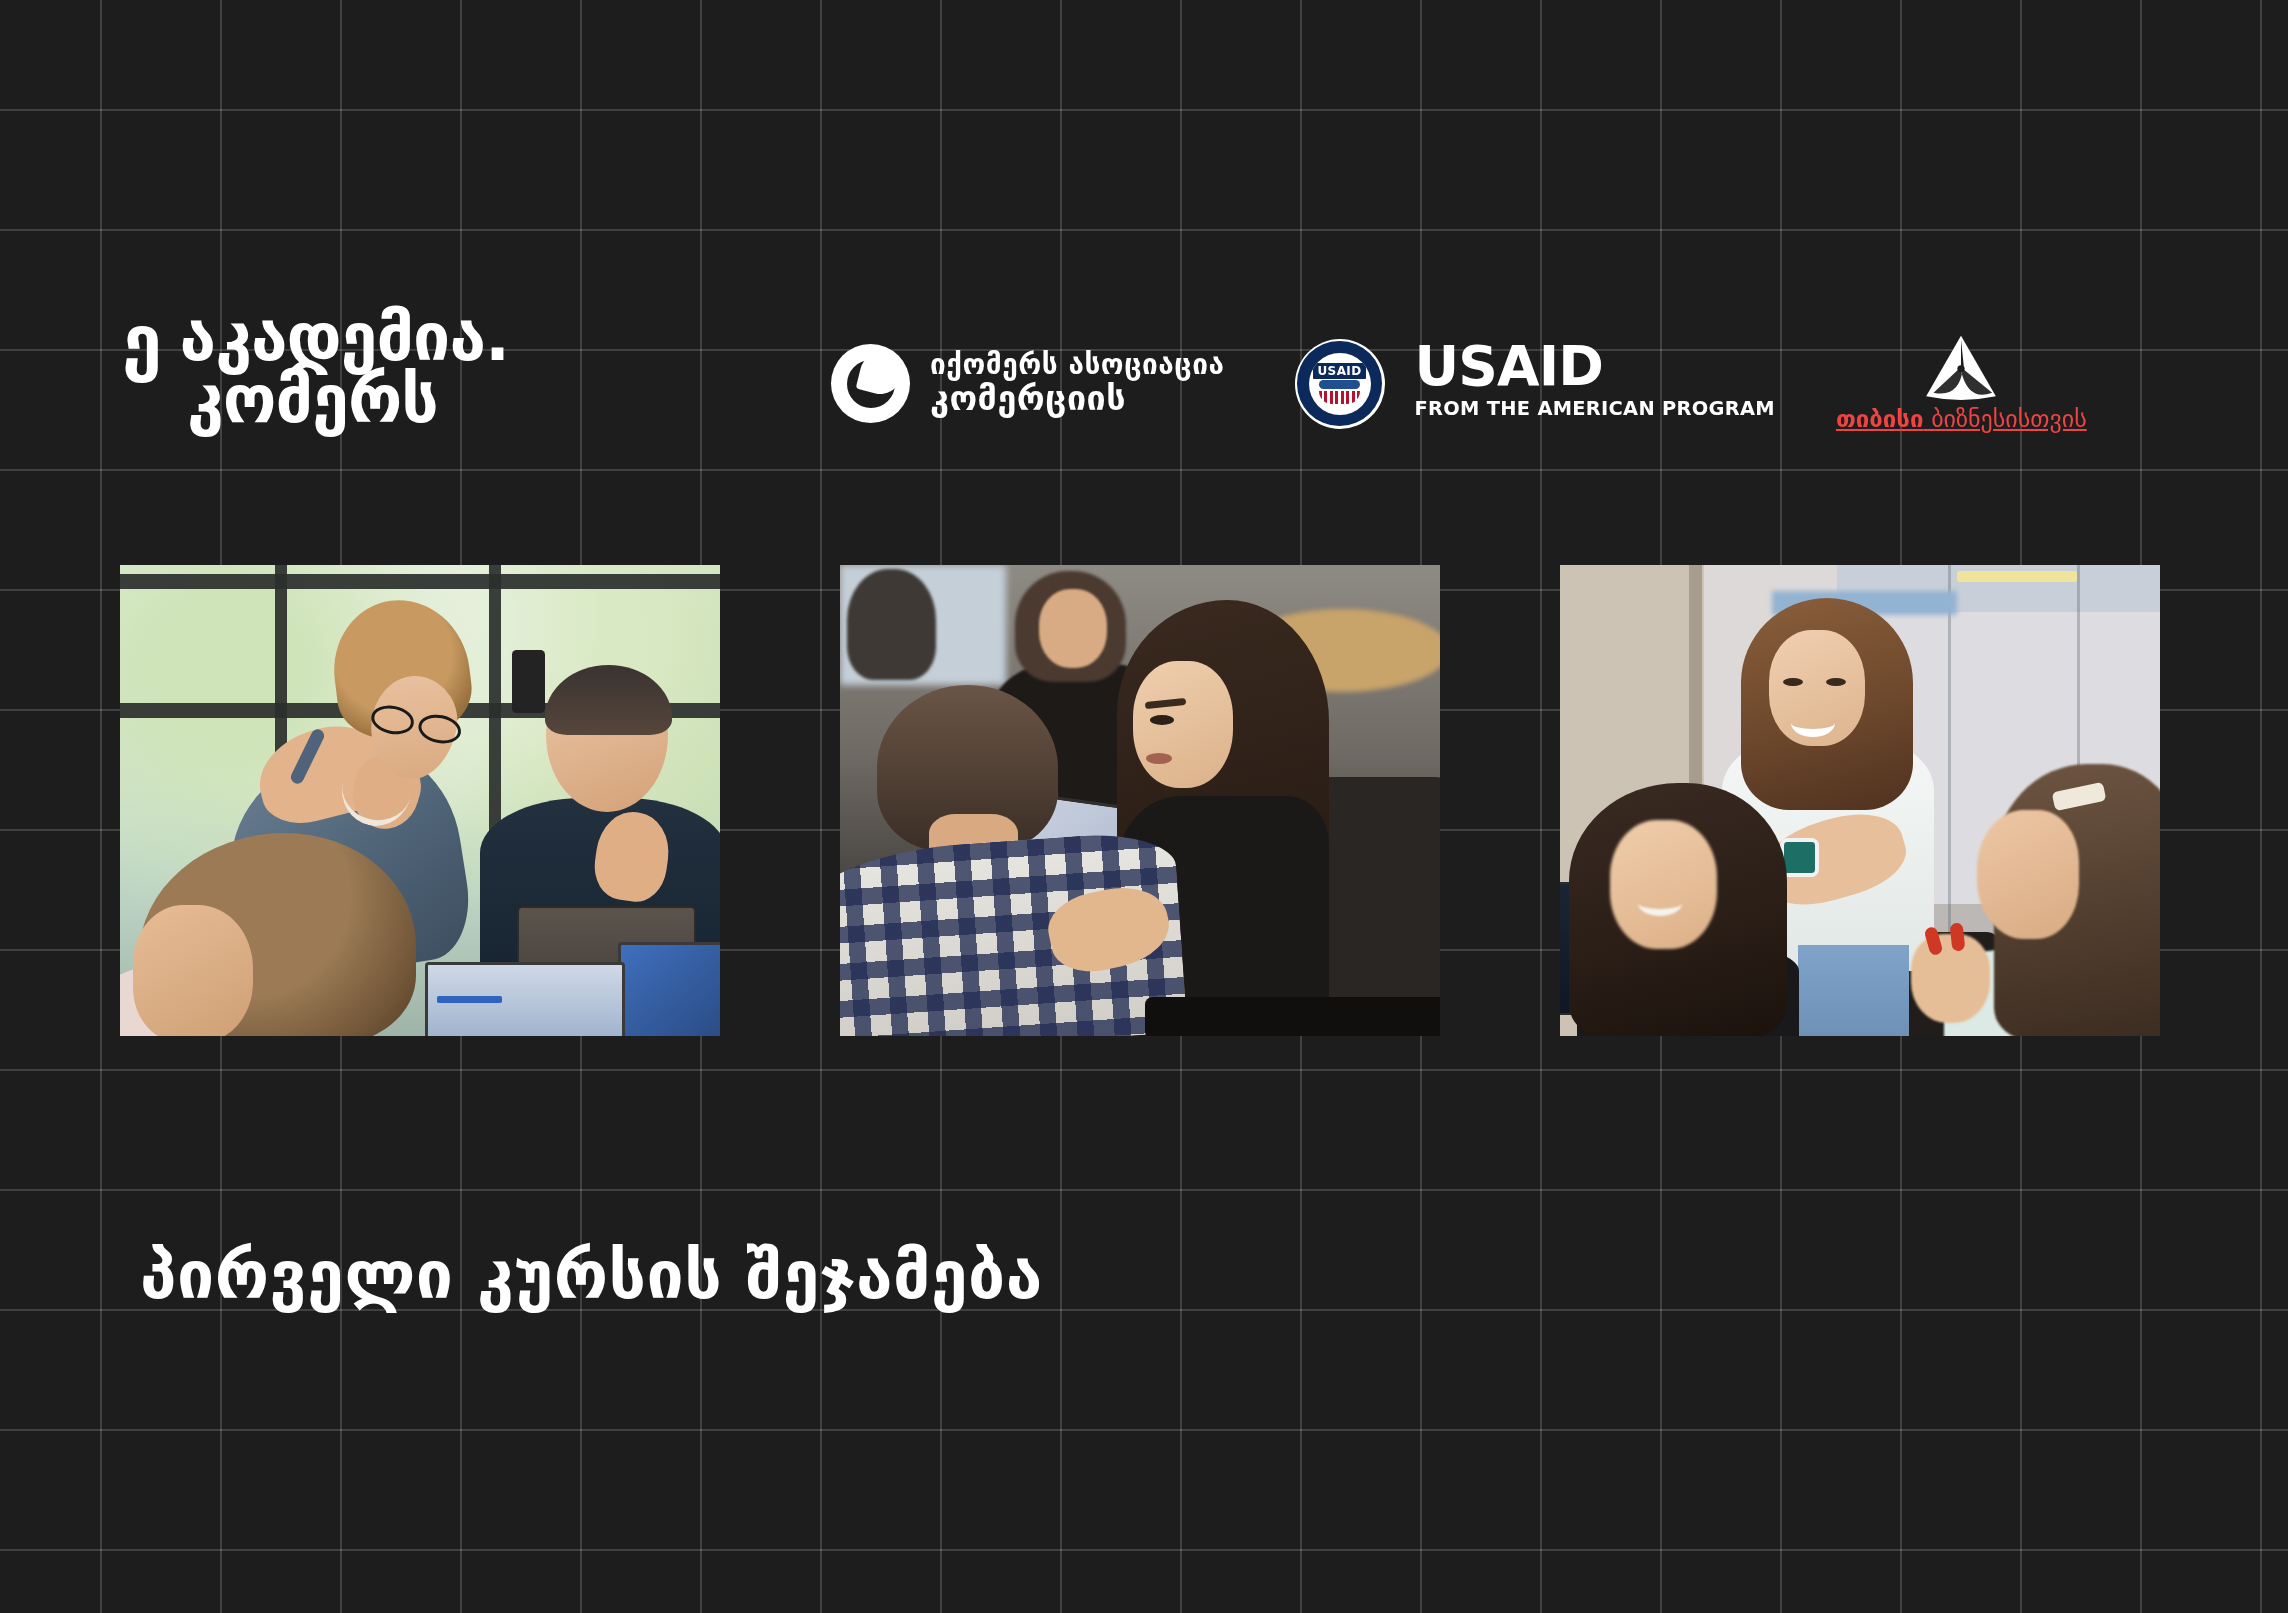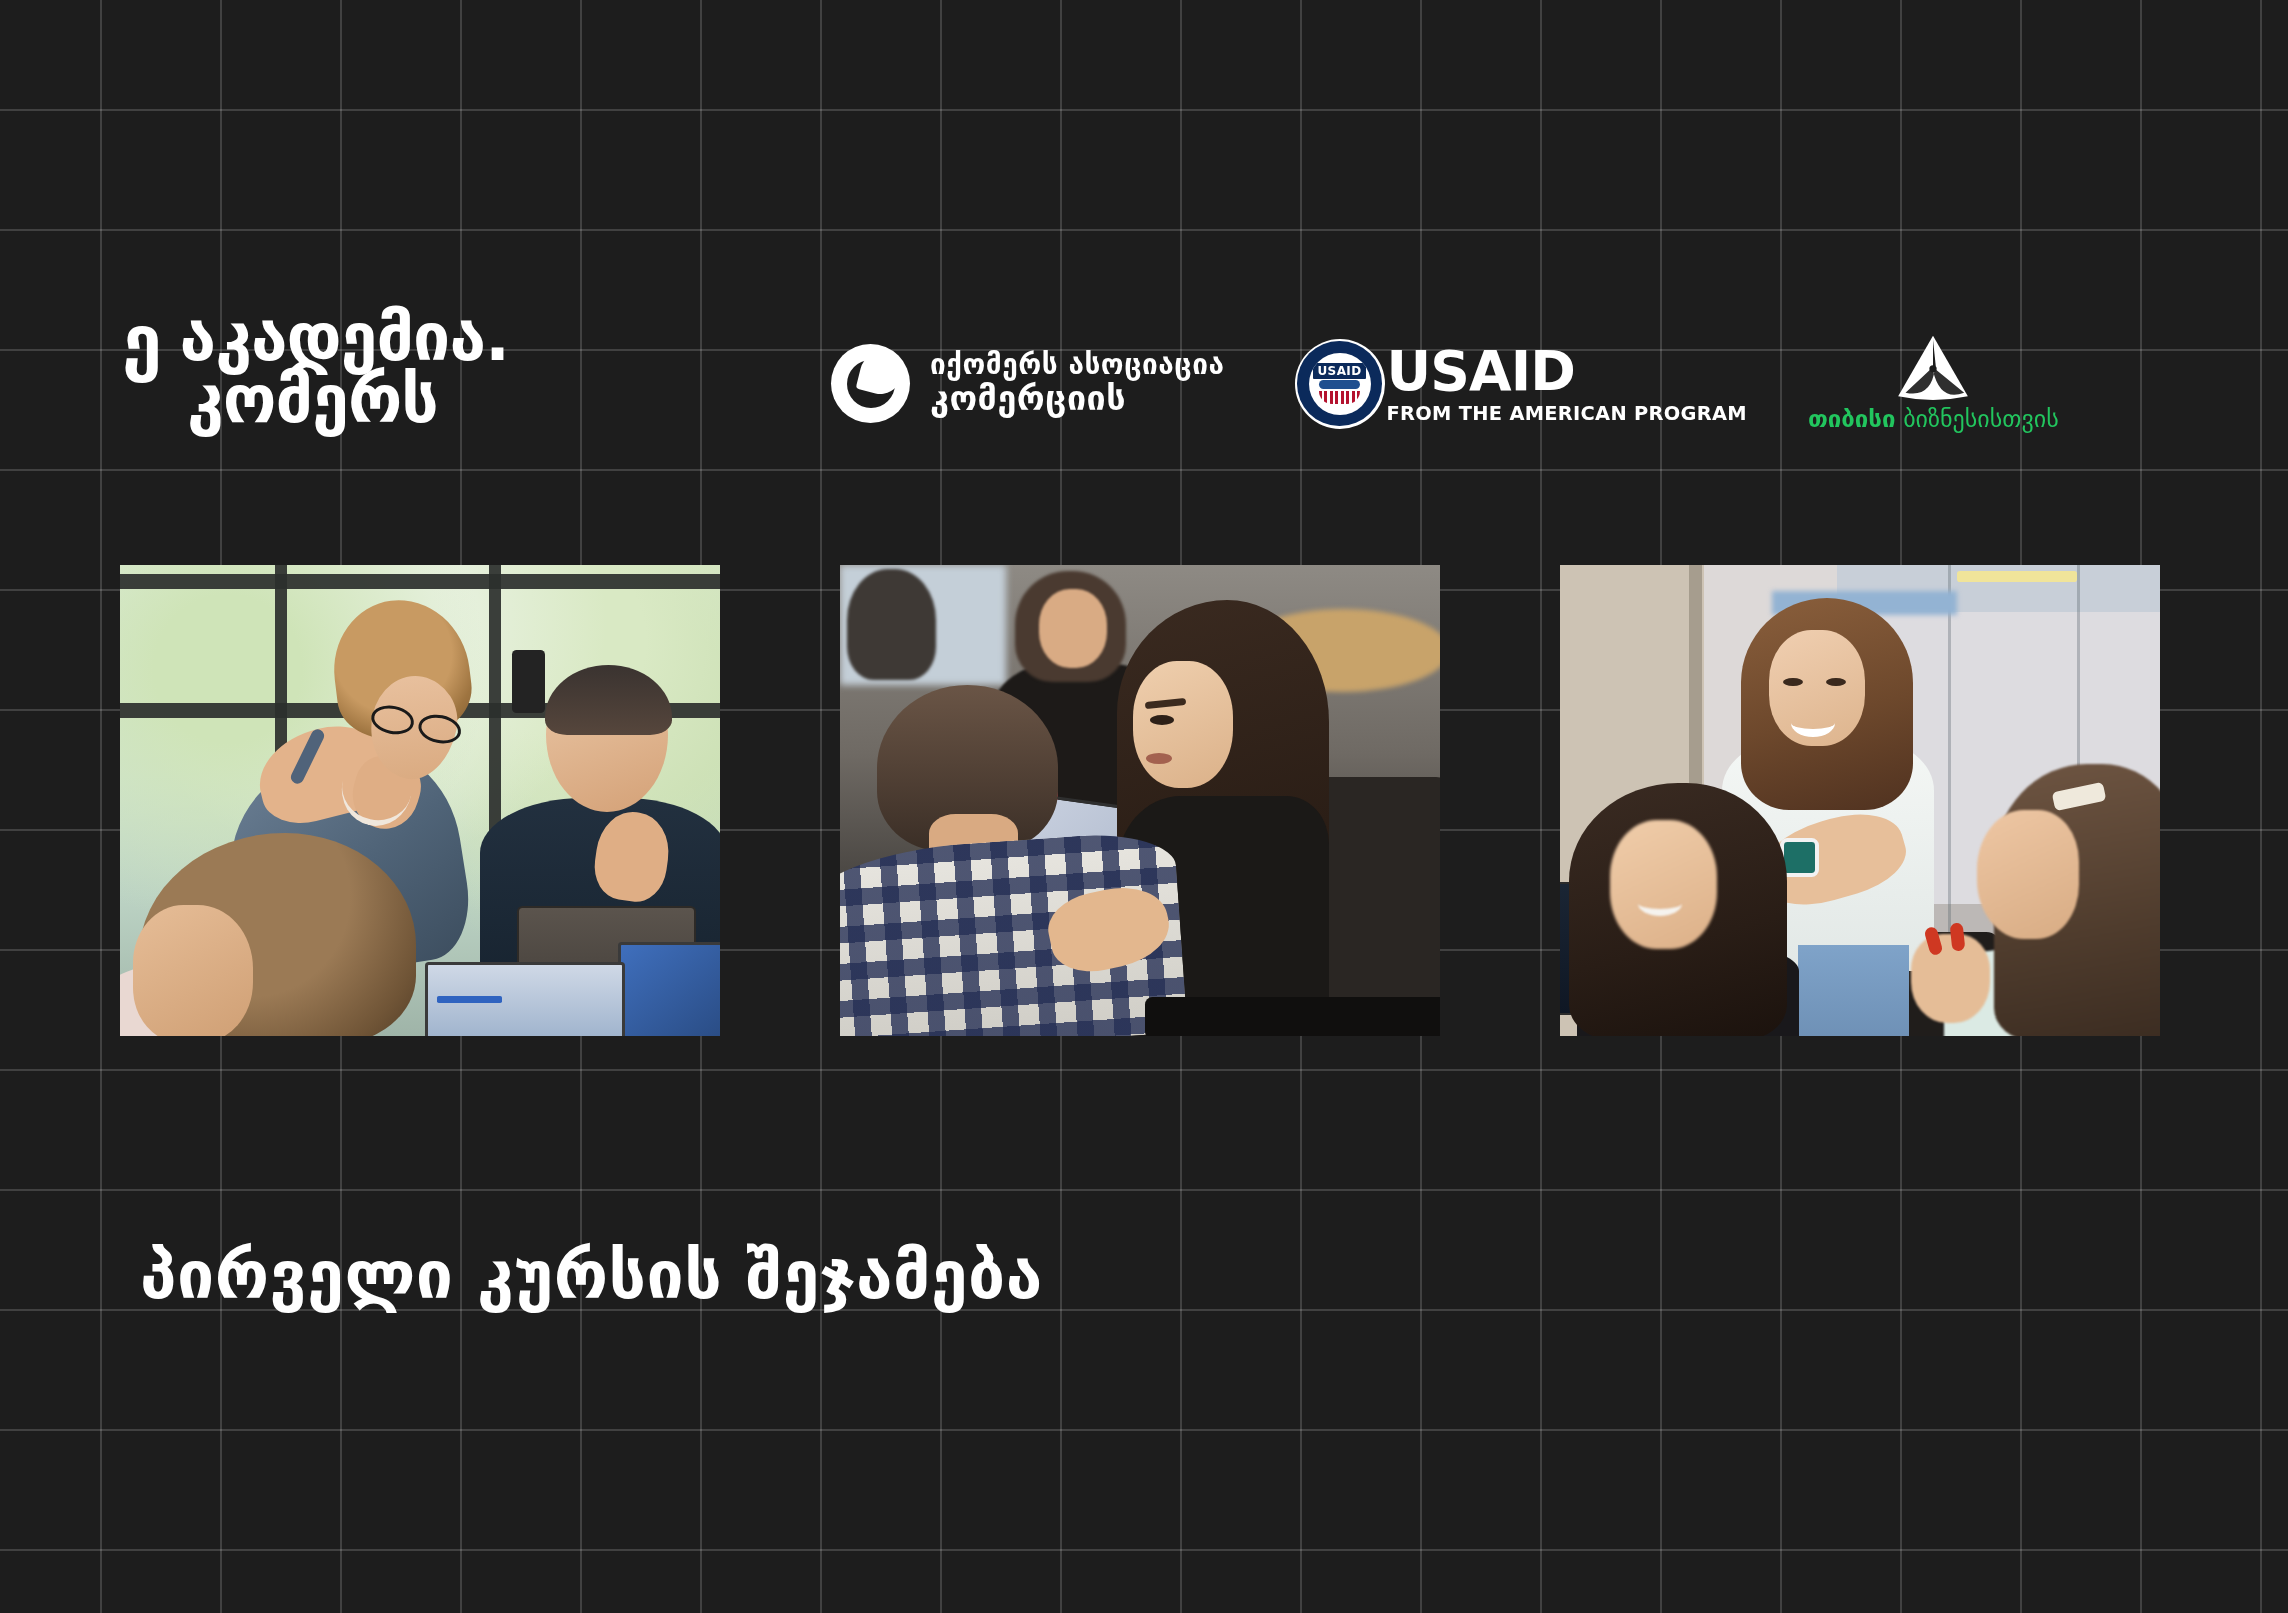--- a/index.html
+++ b/index.html
@@ -113,22 +113,22 @@
     flex-direction: column;
     line-height: 1.08;
     font-weight: 700;
   }
   .eca-text .l1 { font-size: 28px; letter-spacing: 0.5px; }
   .eca-text .l2 { font-size: 34px; letter-spacing: 0.5px; }
 
   
   .usaid {
     display: flex;
-    align-items: center;
-    gap: 2px;
+    align-items: flex-start;
+    gap: 30px;
     padding: 0 33px;
   }
   .usaid-seal {
     width: 90px; height: 90px;
     border-radius: 50%;
     background: #ffffff;
     position: relative;
     flex: 0 0 auto;
   }
   .usaid-seal .ring {
@@ -206,22 +206,23 @@
     align-items: center;
     gap: 5.5px;
     padding-left: 28px;
   }
   .tbc-mark {
     width: 78px; height: 66px;
     position: relative;
   }
   .tbc-text {
     font-size: 24px;
-    color: #22c55e;
+    color: #ef4444;
     white-space: nowrap;
+    text-decoration: underline;
   }
   .tbc-text b { font-weight: 700; }
   .tbc-text span { font-weight: 400; }
 
   
   .photos {
     position: absolute;
     left: 120px;
     top: 565px;
     width: 2040px;

